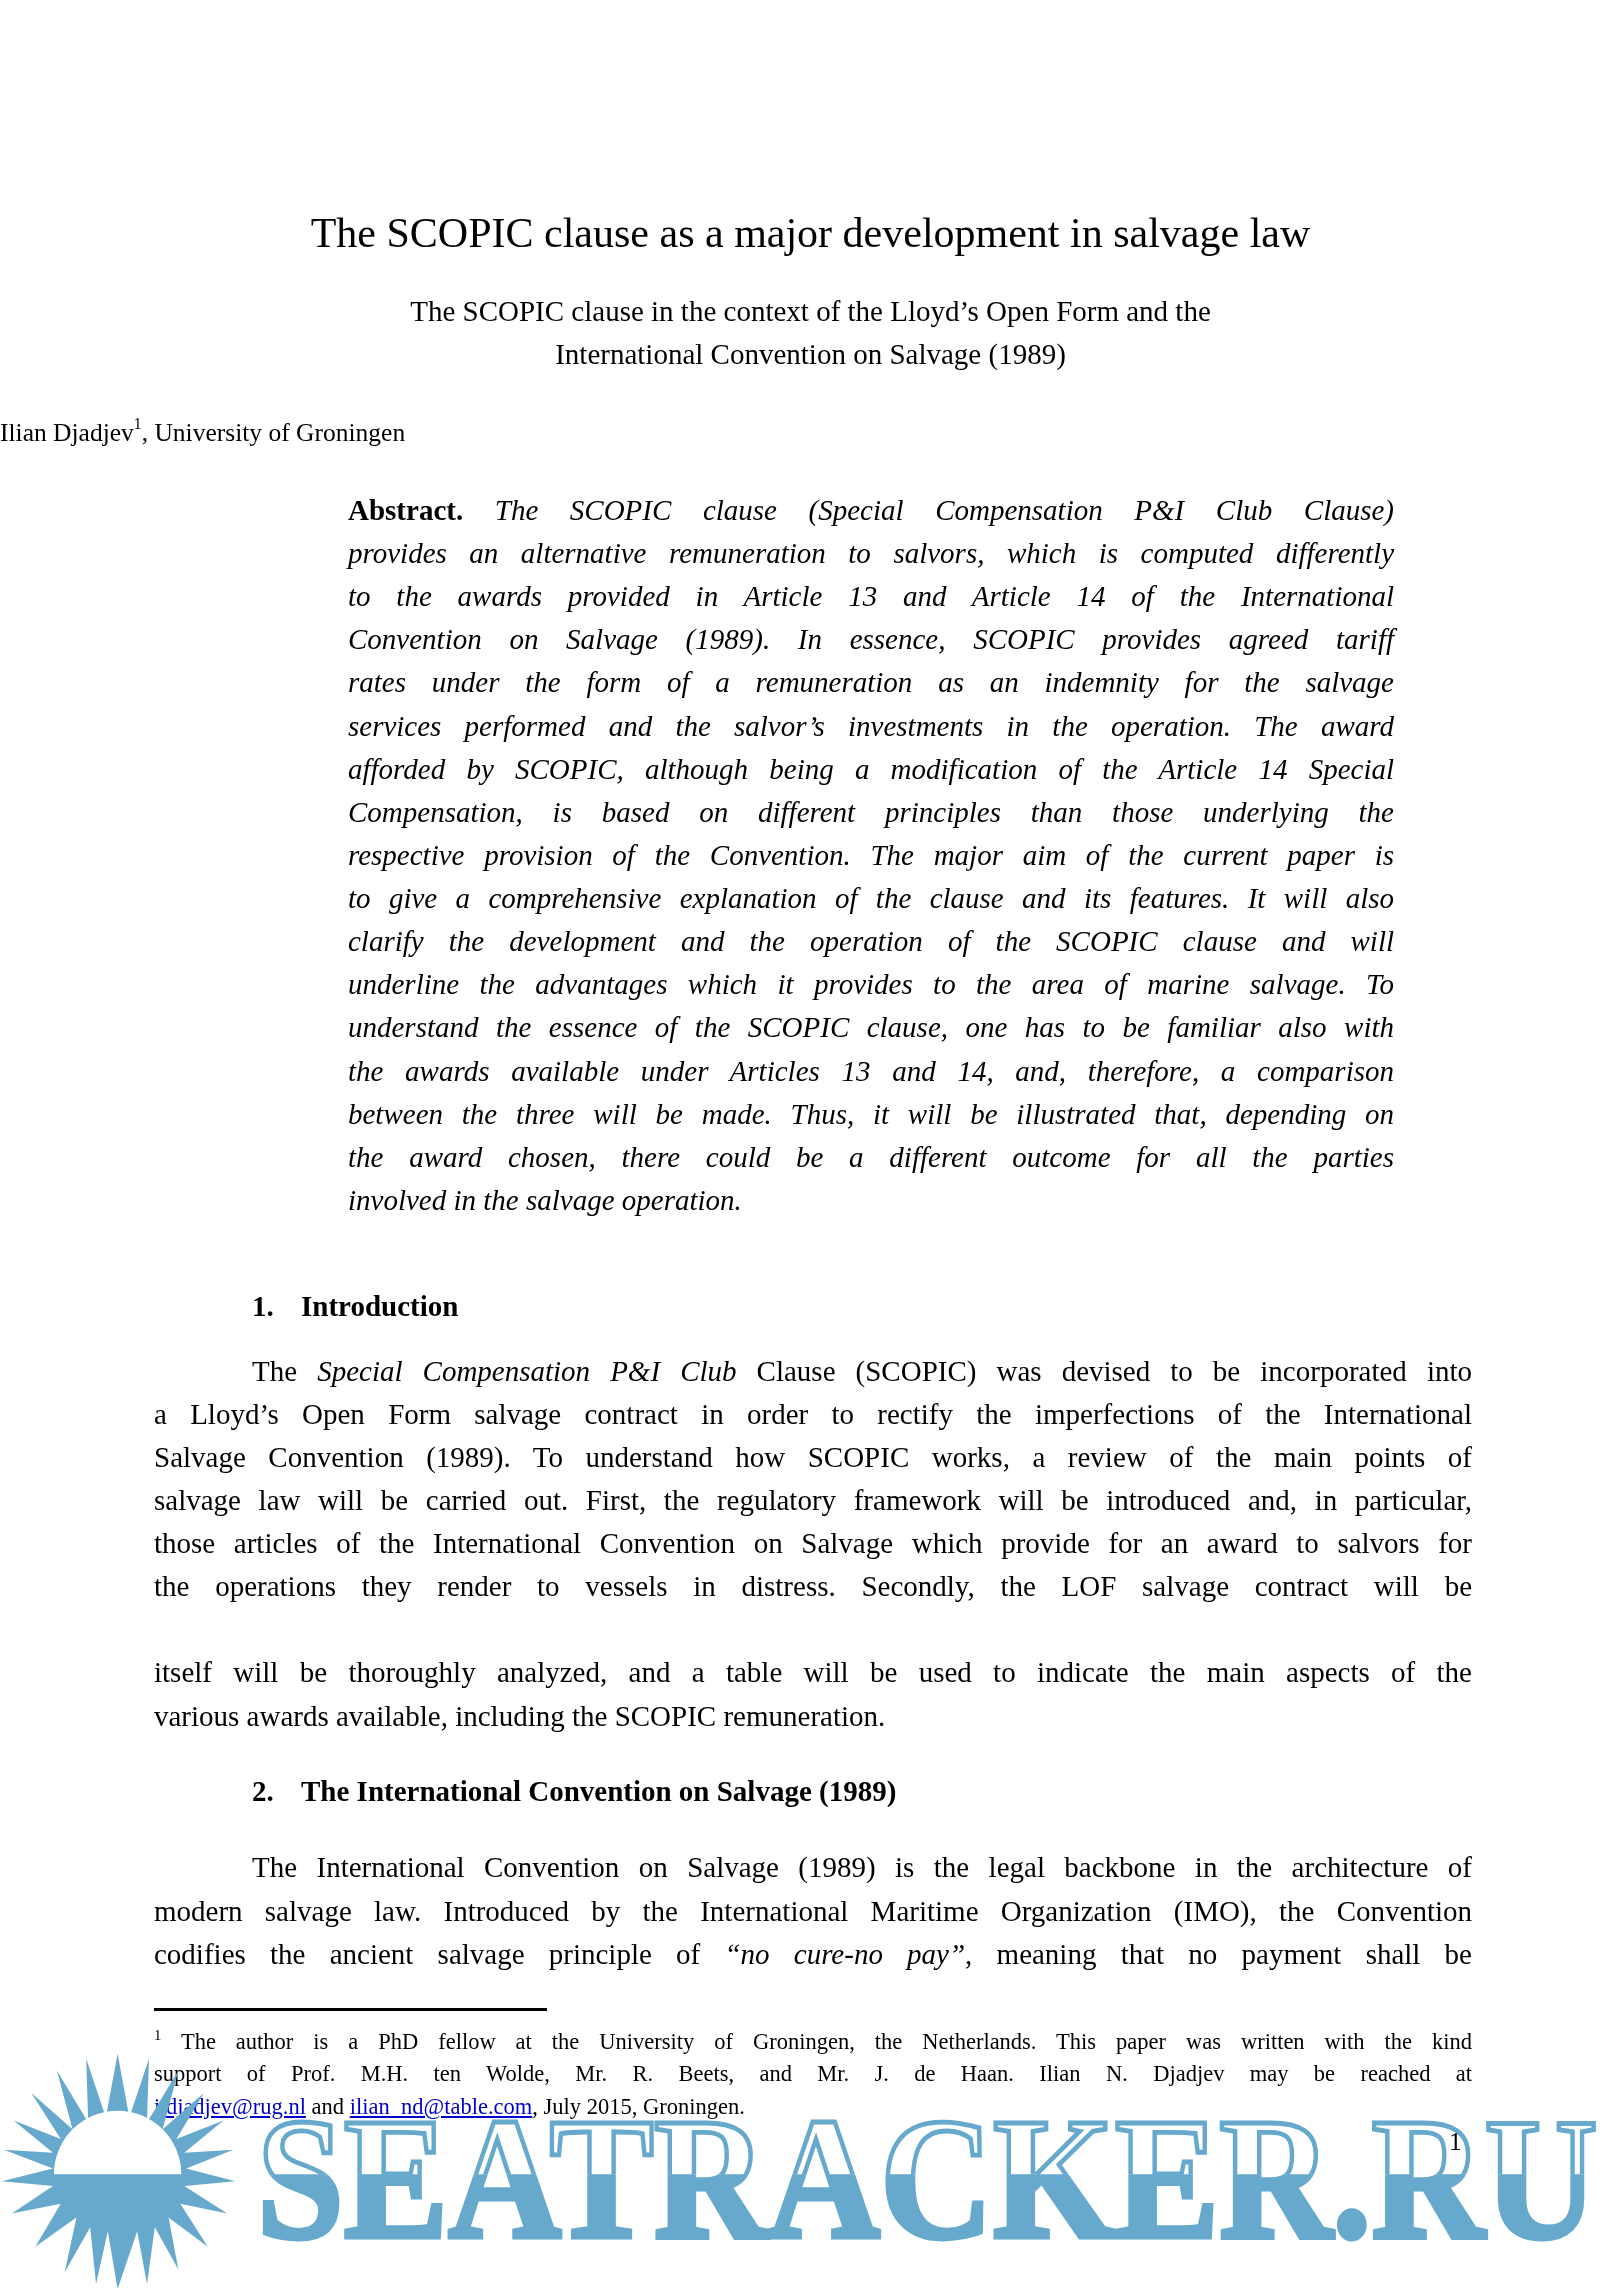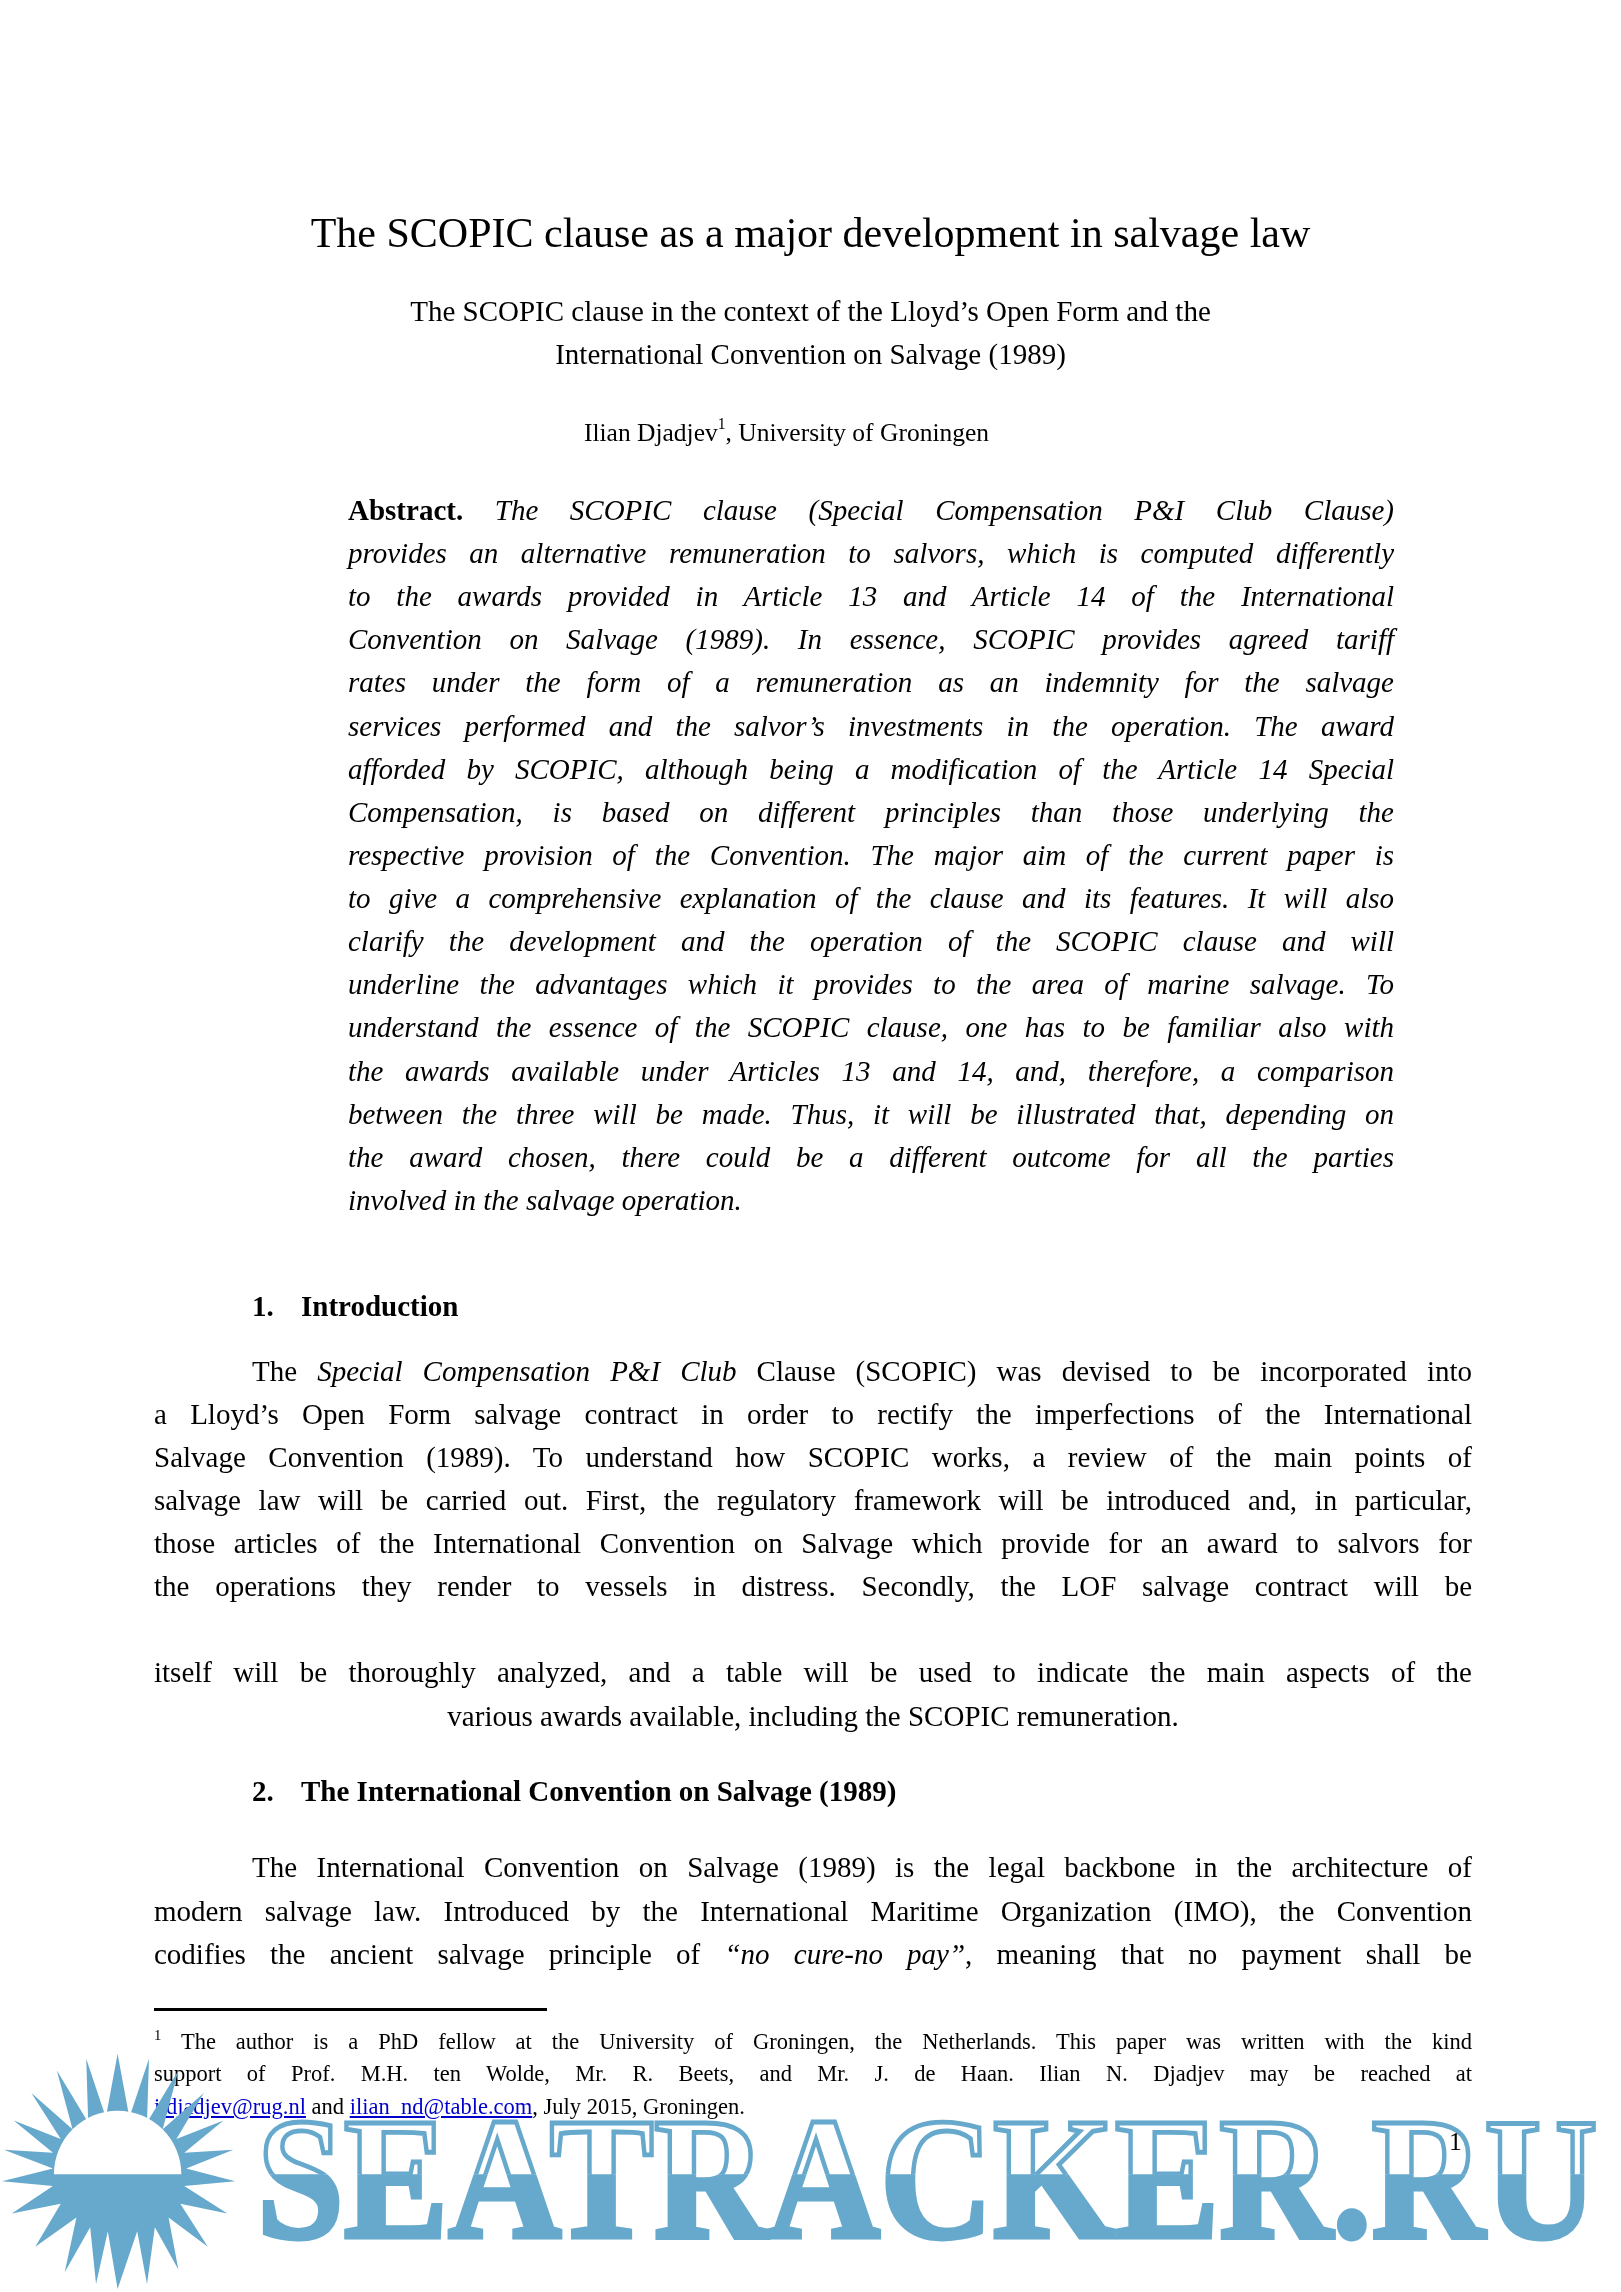--- a/index.html
+++ b/index.html
@@ -3,25 +3,25 @@
 <meta charset="utf-8">
 <style>
   html, body { margin:0; padding:0; background:#ffffff; }
   body { width:1621px; height:2293px; position:relative; overflow:hidden;
          font-family:"Liberation Serif", "DejaVu Serif", serif; color:#000; }
   .page { position:absolute; left:0; top:0; width:1621px; height:2293px; background:#fff; }
   .line { position:absolute; white-space:nowrap; line-height:1; }
   .just { text-align:justify; text-align-last:justify; white-space:normal; }
   .title { left:0; width:1621px; top:212px; text-align:center; font-weight:normal; font-size:42px; }
   .subtitle { left:0; width:1621px; text-align:center; font-size:29px; }
-  .author { left:0; width:1573px; top:420px; text-align:center; font-size:25.5px; }
+  .author { left:0; width:1573px; top:420px; font-size:25.5px; }
   .author sup { font-size:15.7px; vertical-align:top; position:relative; top:-3.9px; }
   .abs { left:348px; width:1046px; font-size:29px; font-style:italic; }
   .abs b { font-style:normal; }
-  .body { left:154px; width:1318px; font-size:29px;text-align:center; }
+  .body { left:154px; width:1318px; font-size:29px; }
   .body.indent { left:252px; width:1220px; }
   .heading { font-weight:bold; font-size:29px; }
   .heading .num { position:absolute; left:0; }
   .heading .txt { position:absolute; left:49px; }
   .rule { position:absolute; left:154px; top:2008px; width:393px; height:2.9px; background:#000; }
   .fn { left:154px; width:1318px; font-size:22.5px; }
   .fn sup { font-size:14.7px; vertical-align:top; position:relative; top:-2.9px; }
   .fn a { color:#0000cc; text-decoration:underline; }
   .pagenum { left:1449px; top:2129px; font-size:25.5px; }
   .wm { position:absolute; left:0; top:2039px; width:1621px; height:254px; pointer-events:none; }

